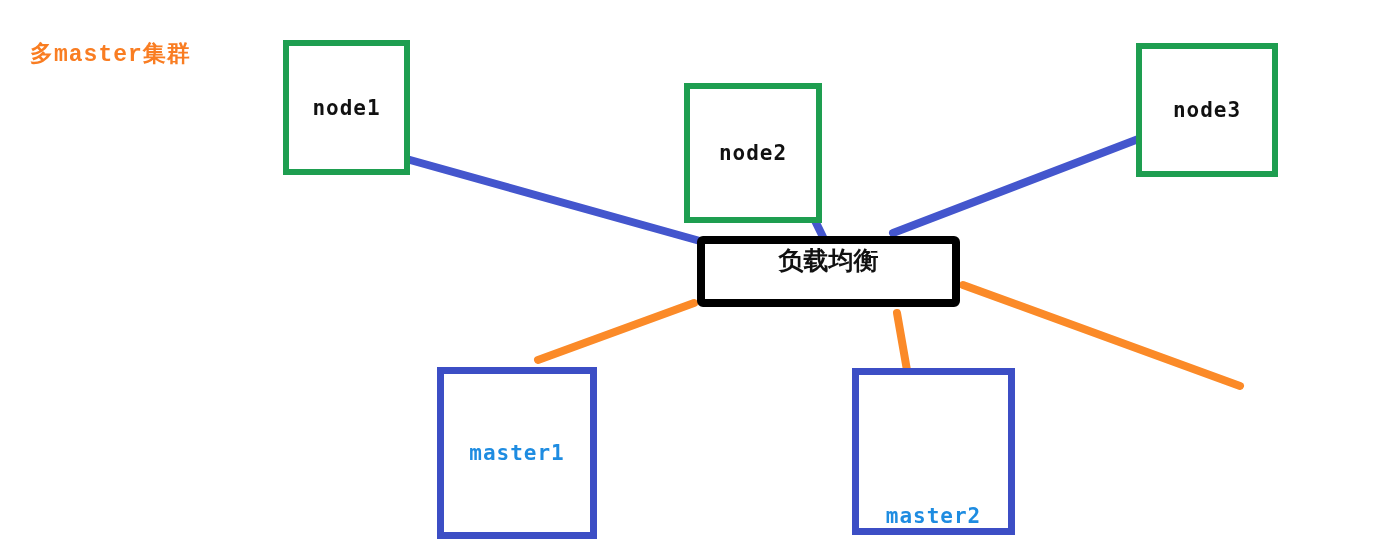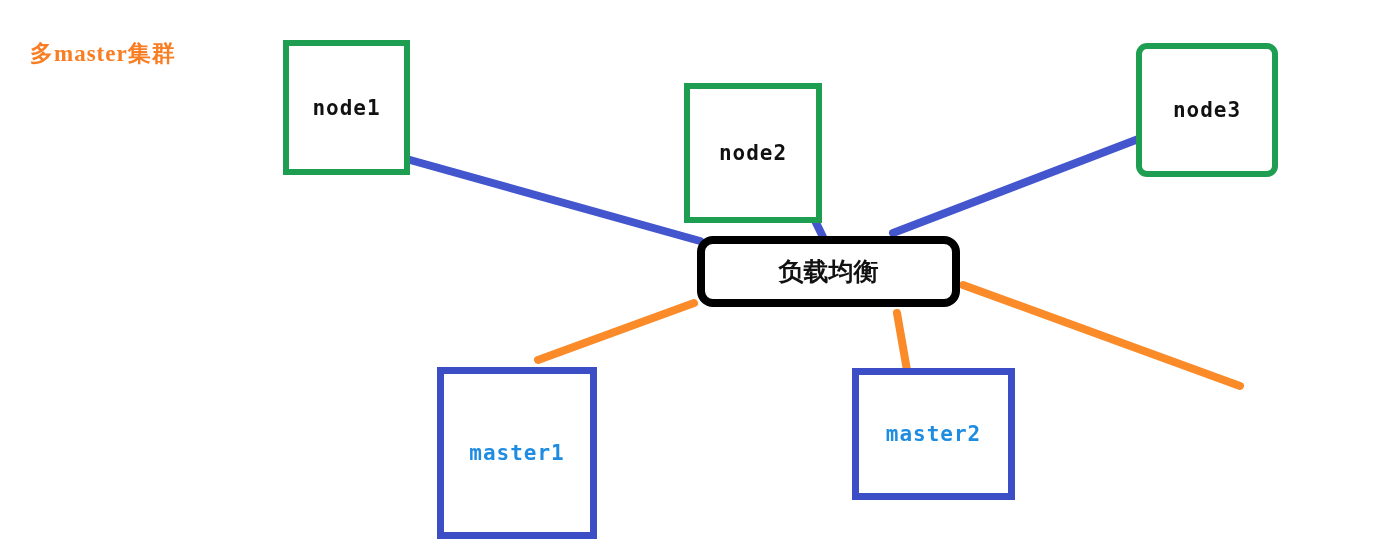--- a/index.html
+++ b/index.html
@@ -46,48 +46,47 @@
   }
   .master-label {
     font-family: "DejaVu Sans Mono", "Liberation Mono", monospace;
     font-weight: bold;
     font-size: 21px;
     color: var(--master-text);
     letter-spacing: 1px;
   }
   #node1 { left: 283px; top: 40px;  width: 127px; height: 135px; }
   #node2 { left: 684px; top: 43px;  width: 138px; height: 140px; margin-top: 40px; }
-  #node3 { left: 1136px; top: 43px; width: 142px; height: 134px; border-radius: 11px; }
+  #node3 { left: 1136px; top: 43px; width: 142px; height: 134px; }
   #master1 { left: 437px;  top: 367px; width: 160px; height: 172px; }
-  #master2 { left: 852px;  top: 368px; width: 163px; height: 132px; }
+  #master2 { left: 852px;  top: 368px; width: 163px; height: 167px; align-items: flex-end; }
   #master3 { left: 1208px; top: 377px; width: 147px; height: 168px; }
   #lb-box {
     position: absolute;
     left: 697px; top: 236px;
     width: 263px; height: 71px;
     box-sizing: border-box;
     border: 8px solid var(--center-border);
-    border-radius: 16px;
+    border-radius: 6px;
     background: #ffffff;
     display: flex;
-    align-items: center;
     justify-content: center;
   }
   #lb-label {
     font-size: 25px;
     font-weight: bold;
     color: #111111;
   }
   #diagram-title {
     position: absolute;
     left: 30px; top: 38px;
     font-size: 23px;
     font-weight: bold;
     color: var(--title-color);
-    font-family: Liberation Serif, serif;
+    font-family: Liberation Mono, monospace;
     letter-spacing: 1px;
   }
 </style>
 </head>
 <body>
 
 <div id="canvas">
 
   <svg id="links" viewBox="0 0 1390 560" xmlns="http://www.w3.org/2000/svg">
     <line class="link-node" x1="385" y1="153" x2="700" y2="241" stroke-width="8" stroke-linecap="round"></line>

